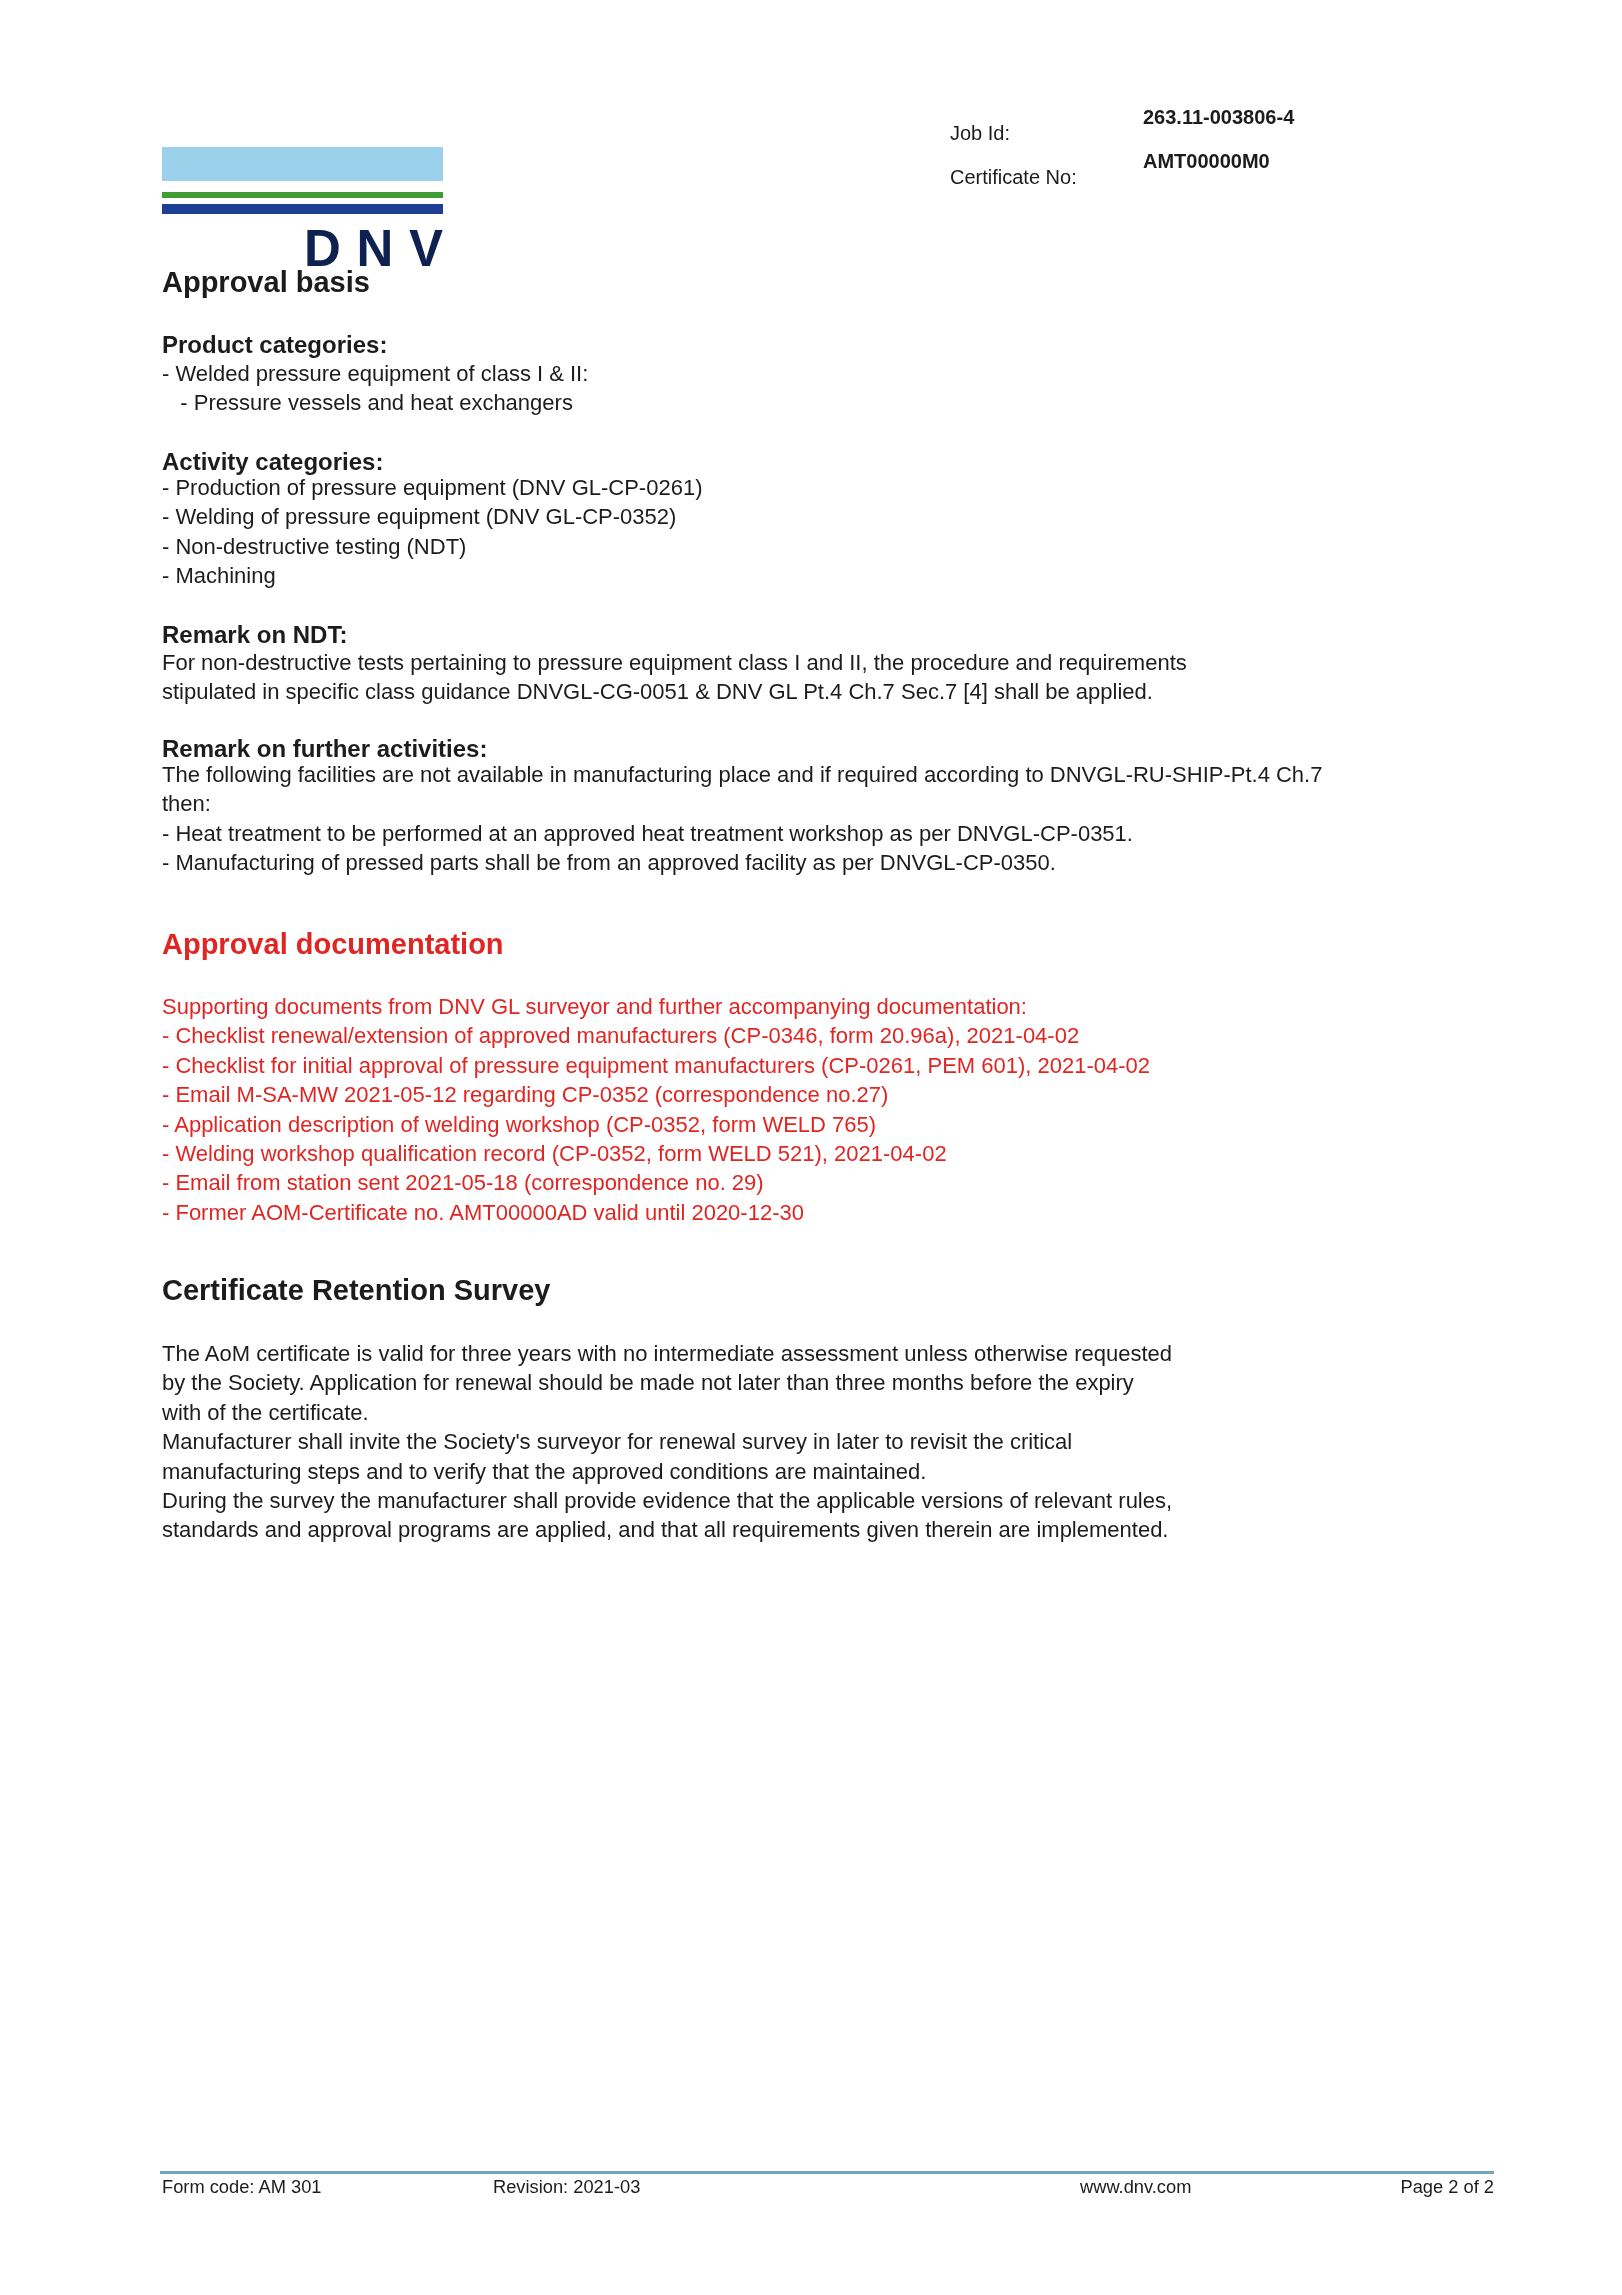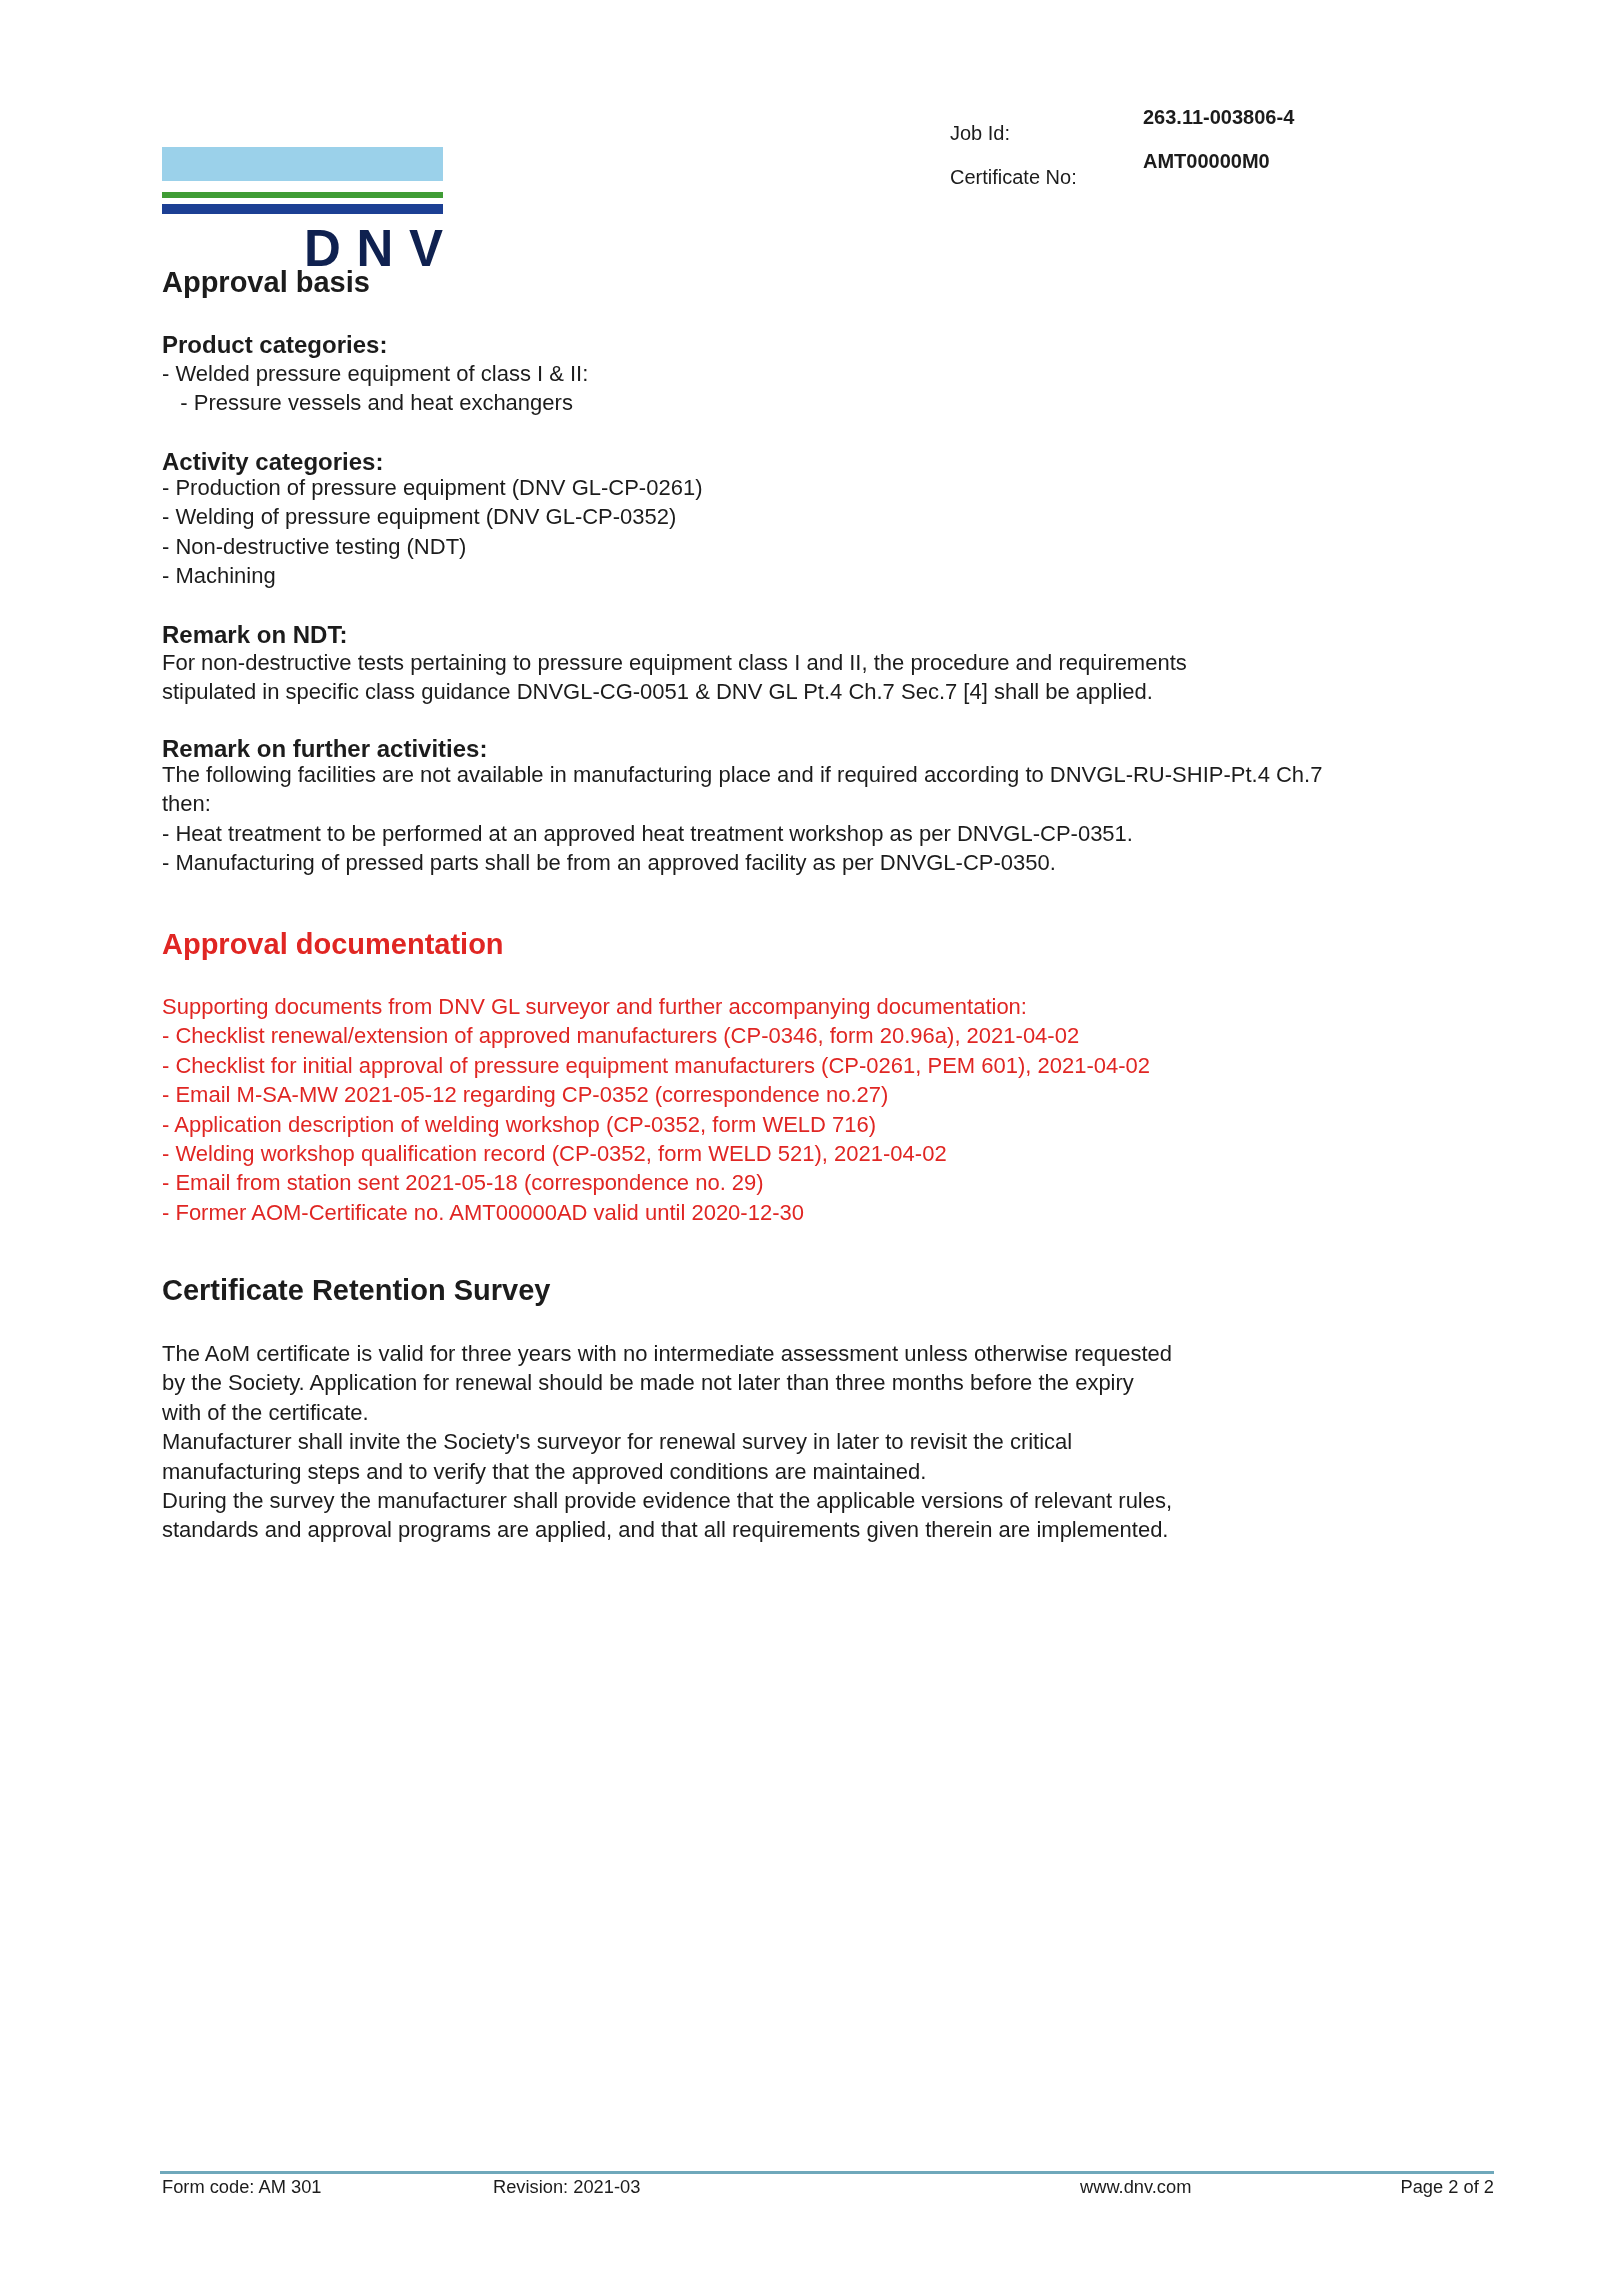--- a/index.html
+++ b/index.html
@@ -128,21 +128,21 @@
       <div class="tline">- Heat treatment to be performed at an approved heat treatment workshop as per DNVGL-CP-0351.</div>
       <div class="tline">- Manufacturing of pressed parts shall be from an approved facility as per DNVGL-CP-0350.</div>
     </div>
 
   <div class="abs content-x h1 red" style="top:929px">Approval documentation</div>
   <div class="abs content-x lines red" style="top:992px">
       <div class="tline">Supporting documents from DNV GL surveyor and further accompanying documentation:</div>
       <div class="tline">- Checklist renewal/extension of approved manufacturers (CP-0346, form 20.96a), 2021-04-02</div>
       <div class="tline">- Checklist for initial approval of pressure equipment manufacturers (CP-0261, PEM 601), 2021-04-02</div>
       <div class="tline">- Email M-SA-MW 2021-05-12 regarding CP-0352 (correspondence no.27)</div>
-      <div class="tline">- Application description of welding workshop (CP-0352, form WELD 716)</div>
+      <div class="tline">- Application description of welding workshop (CP-0352, form WELD 765)</div>
       <div class="tline">- Welding workshop qualification record (CP-0352, form WELD 521), 2021-04-02</div>
       <div class="tline">- Email from station sent 2021-05-18 (correspondence no. 29)</div>
       <div class="tline">- Former AOM-Certificate no. AMT00000AD valid until 2020-12-30</div>
     </div>
 
   <div class="abs content-x h1" style="top:1275px">Certificate Retention Survey</div>
   <div class="abs content-x lines" style="top:1339px">
       <div class="tline">The AoM certificate is valid for three years with no intermediate assessment unless otherwise requested</div>
       <div class="tline">by the Society. Application for renewal should be made not later than three months before the expiry</div>
       <div class="tline">with of the certificate.</div>

